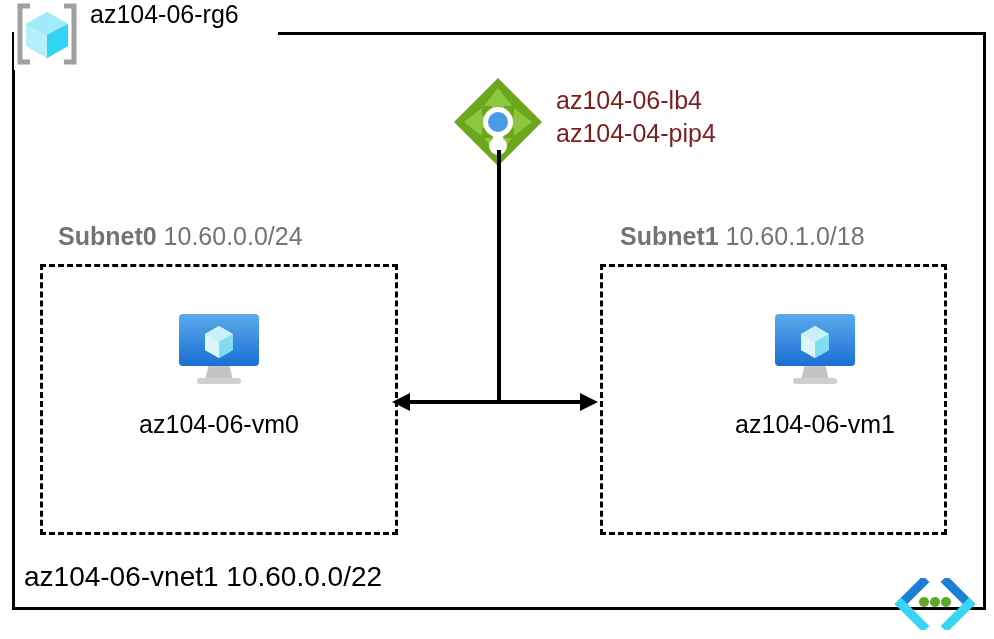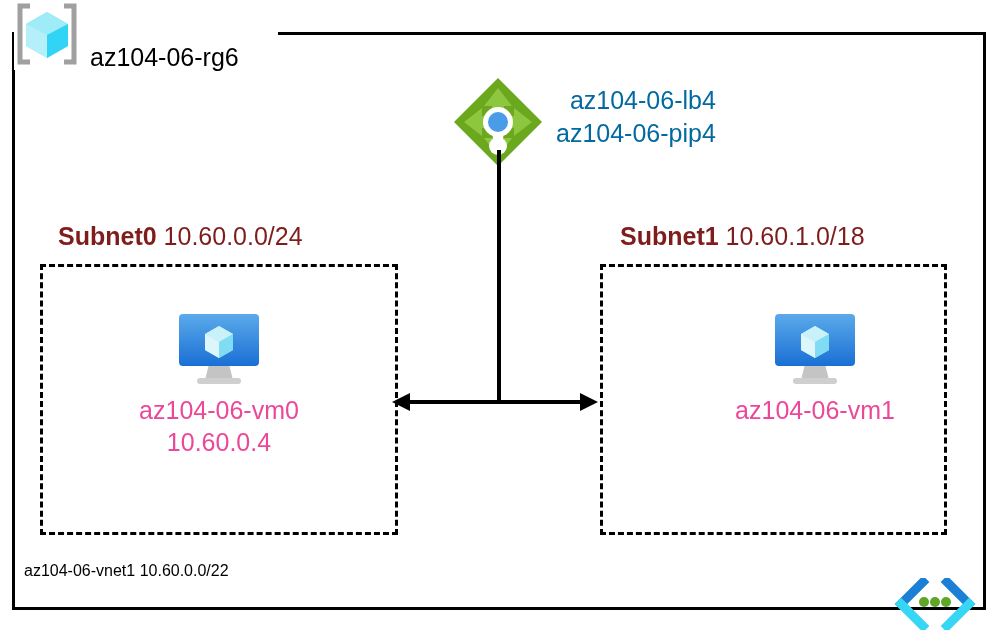--- a/index.html
+++ b/index.html
@@ -70,21 +70,21 @@
     background: #000;
     border: none;
   }
 
   
   #rg-badge {
     position: absolute;
     left: 14px;
     top: 2px;
     display: flex;
-    align-items: flex-end;
+    align-items: flex-start;
     gap: 10px;
     background: #ffffff;
     padding: 0 6px 0 0;
   }
   #rg-label {
     font-size: 25px;
     color: #000;
     white-space: nowrap;
     line-height: 1;
   }
@@ -97,57 +97,57 @@
     background: transparent;
   }
   #subnet0-box { left: 40px;  top: 264px; width: 358px; height: 271px; }
   #subnet1-box { left: 600px; top: 264px; width: 347px; height: 271px; }
 
   .subnet-title {
     position: absolute;
     font-size: 25px;
     white-space: nowrap;
     line-height: 1;
-    color: #7f1d1d;
+    color: #737373;
   }
   #subnet0-title { left: 58px;  top: 224px; }
   #subnet1-title { left: 620px; top: 224px; }
   .subnet-title .name { font-weight: bold; }
   .subnet-title .cidr { font-weight: normal; }
 
   
   .vm-group {
     position: absolute;
     width: 358px;
     text-align: center;
   }
   #vm0-group { left: 40px;  top: 310px; }
   #vm1-group { left: 636px; top: 310px; }
   .vm-icon-wrap { display: flex; justify-content: center; }
   .vm-caption {
+    margin-top: 14px;
     font-size: 25px;
     line-height: 1.28;
-    color: #ec4899;
+    color: #000000;
   }
 
   
   #lb-icon-wrap {
     position: absolute;
     left: 452px;
     top: 76px;
   }
   #lb-caption {
     position: absolute;
     left: 556px;
     top: 84px;
     font-size: 25px;
     line-height: 1.3;
-    color: #0369a1;
+    color: #7f1d1d;
     white-space: nowrap;
-    text-align: right;
   }
   
   #lb-connector {
     position: absolute;
     left: 497px;
     top: 150px;
     width: 4px;
     height: 252px;
     background: #000000;
   }
@@ -159,21 +159,21 @@
     top: 386px;
     width: 210px;
     height: 32px;
   }
 
   
   #vnet-label {
     position: absolute;
     left: 24px;
     top: 563px;
-    font-size: 16px;
+    font-size: 28px;
     line-height: 1;
     color: #000;
     white-space: nowrap;
   }
   #vnet-icon-wrap {
     position: absolute;
     left: 893px;
     top: 578px;
   }
 </style>
@@ -216,21 +216,21 @@
 
       <circle cx="46" cy="46" r="15" fill="#FFFFFF"></circle>
       <rect x="41" y="46" width="10" height="22" fill="#FFFFFF"></rect>
       <circle cx="46" cy="70" r="9" fill="#FFFFFF"></circle>
 
       <circle cx="46" cy="46" r="10" fill="#4A9BE8"></circle>
     </svg>
   </div>
   <div id="lb-caption">
     <div>az104-06-lb4</div>
-    <div>az104-06-pip4</div>
+    <div>az104-04-pip4</div>
   </div>
   <div id="lb-connector"></div>
 
   <div class="subnet-title" id="subnet0-title">
     <span class="name">Subnet0</span>
     <span class="cidr">10.60.0.0/24</span>
   </div>
   <div class="subnet-box" id="subnet0-box"></div>
 
   <div class="vm-group" id="vm0-group">
@@ -251,21 +251,20 @@
 
           <polygon points="44,16 58,24 58,40 44,48 30,40 30,24" fill="#AEE9F7"></polygon>
           <polygon points="44,16 58,24 44,32 30,24" fill="#C8F1FA"></polygon>
           <polygon points="44,32 58,24 58,40 44,48" fill="#7FDCF2"></polygon>
           <polygon points="44,32 30,24 30,40 44,48" fill="#DCF6FC"></polygon>
         </svg>
       </span>
     </div>
     <div class="vm-caption">
       <div>az104-06-vm0</div>
-      <div>10.60.0.4</div>
     </div>
   </div>
 
   <div class="subnet-title" id="subnet1-title">
     <span class="name">Subnet1</span>
     <span class="cidr">10.60.1.0/18</span>
   </div>
   <div class="subnet-box" id="subnet1-box"></div>
 
   <div class="vm-group" id="vm1-group">

